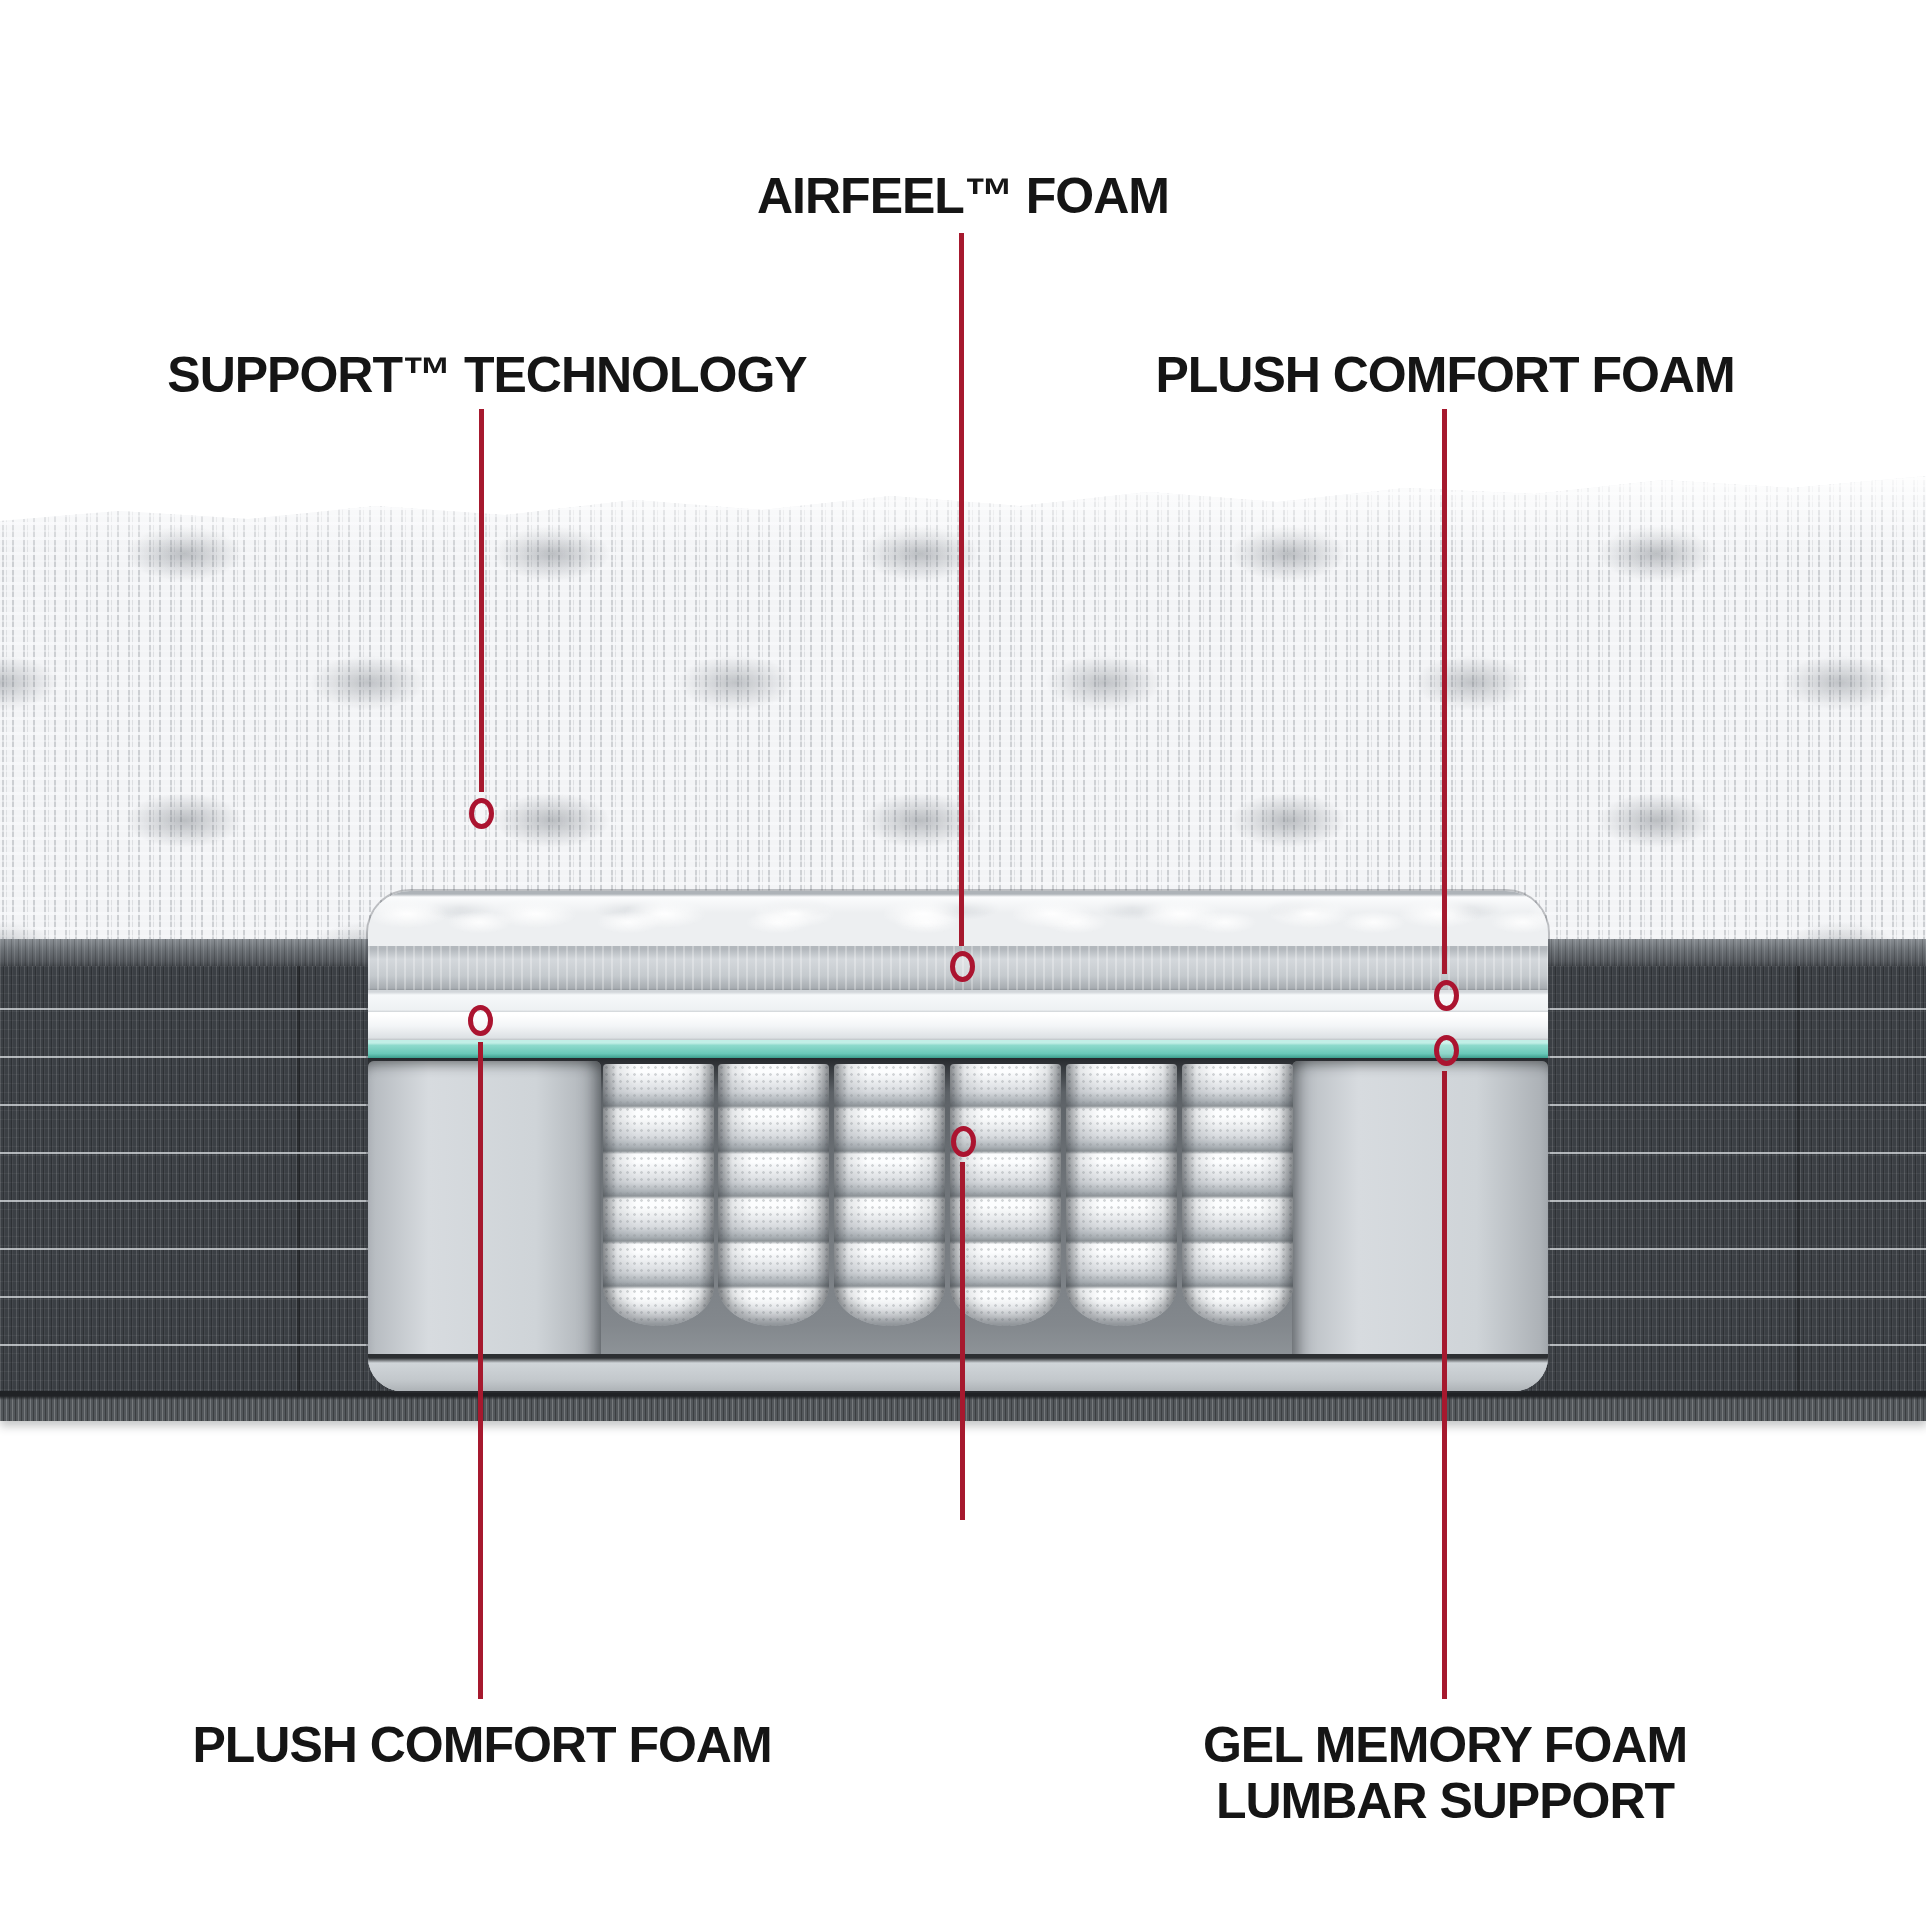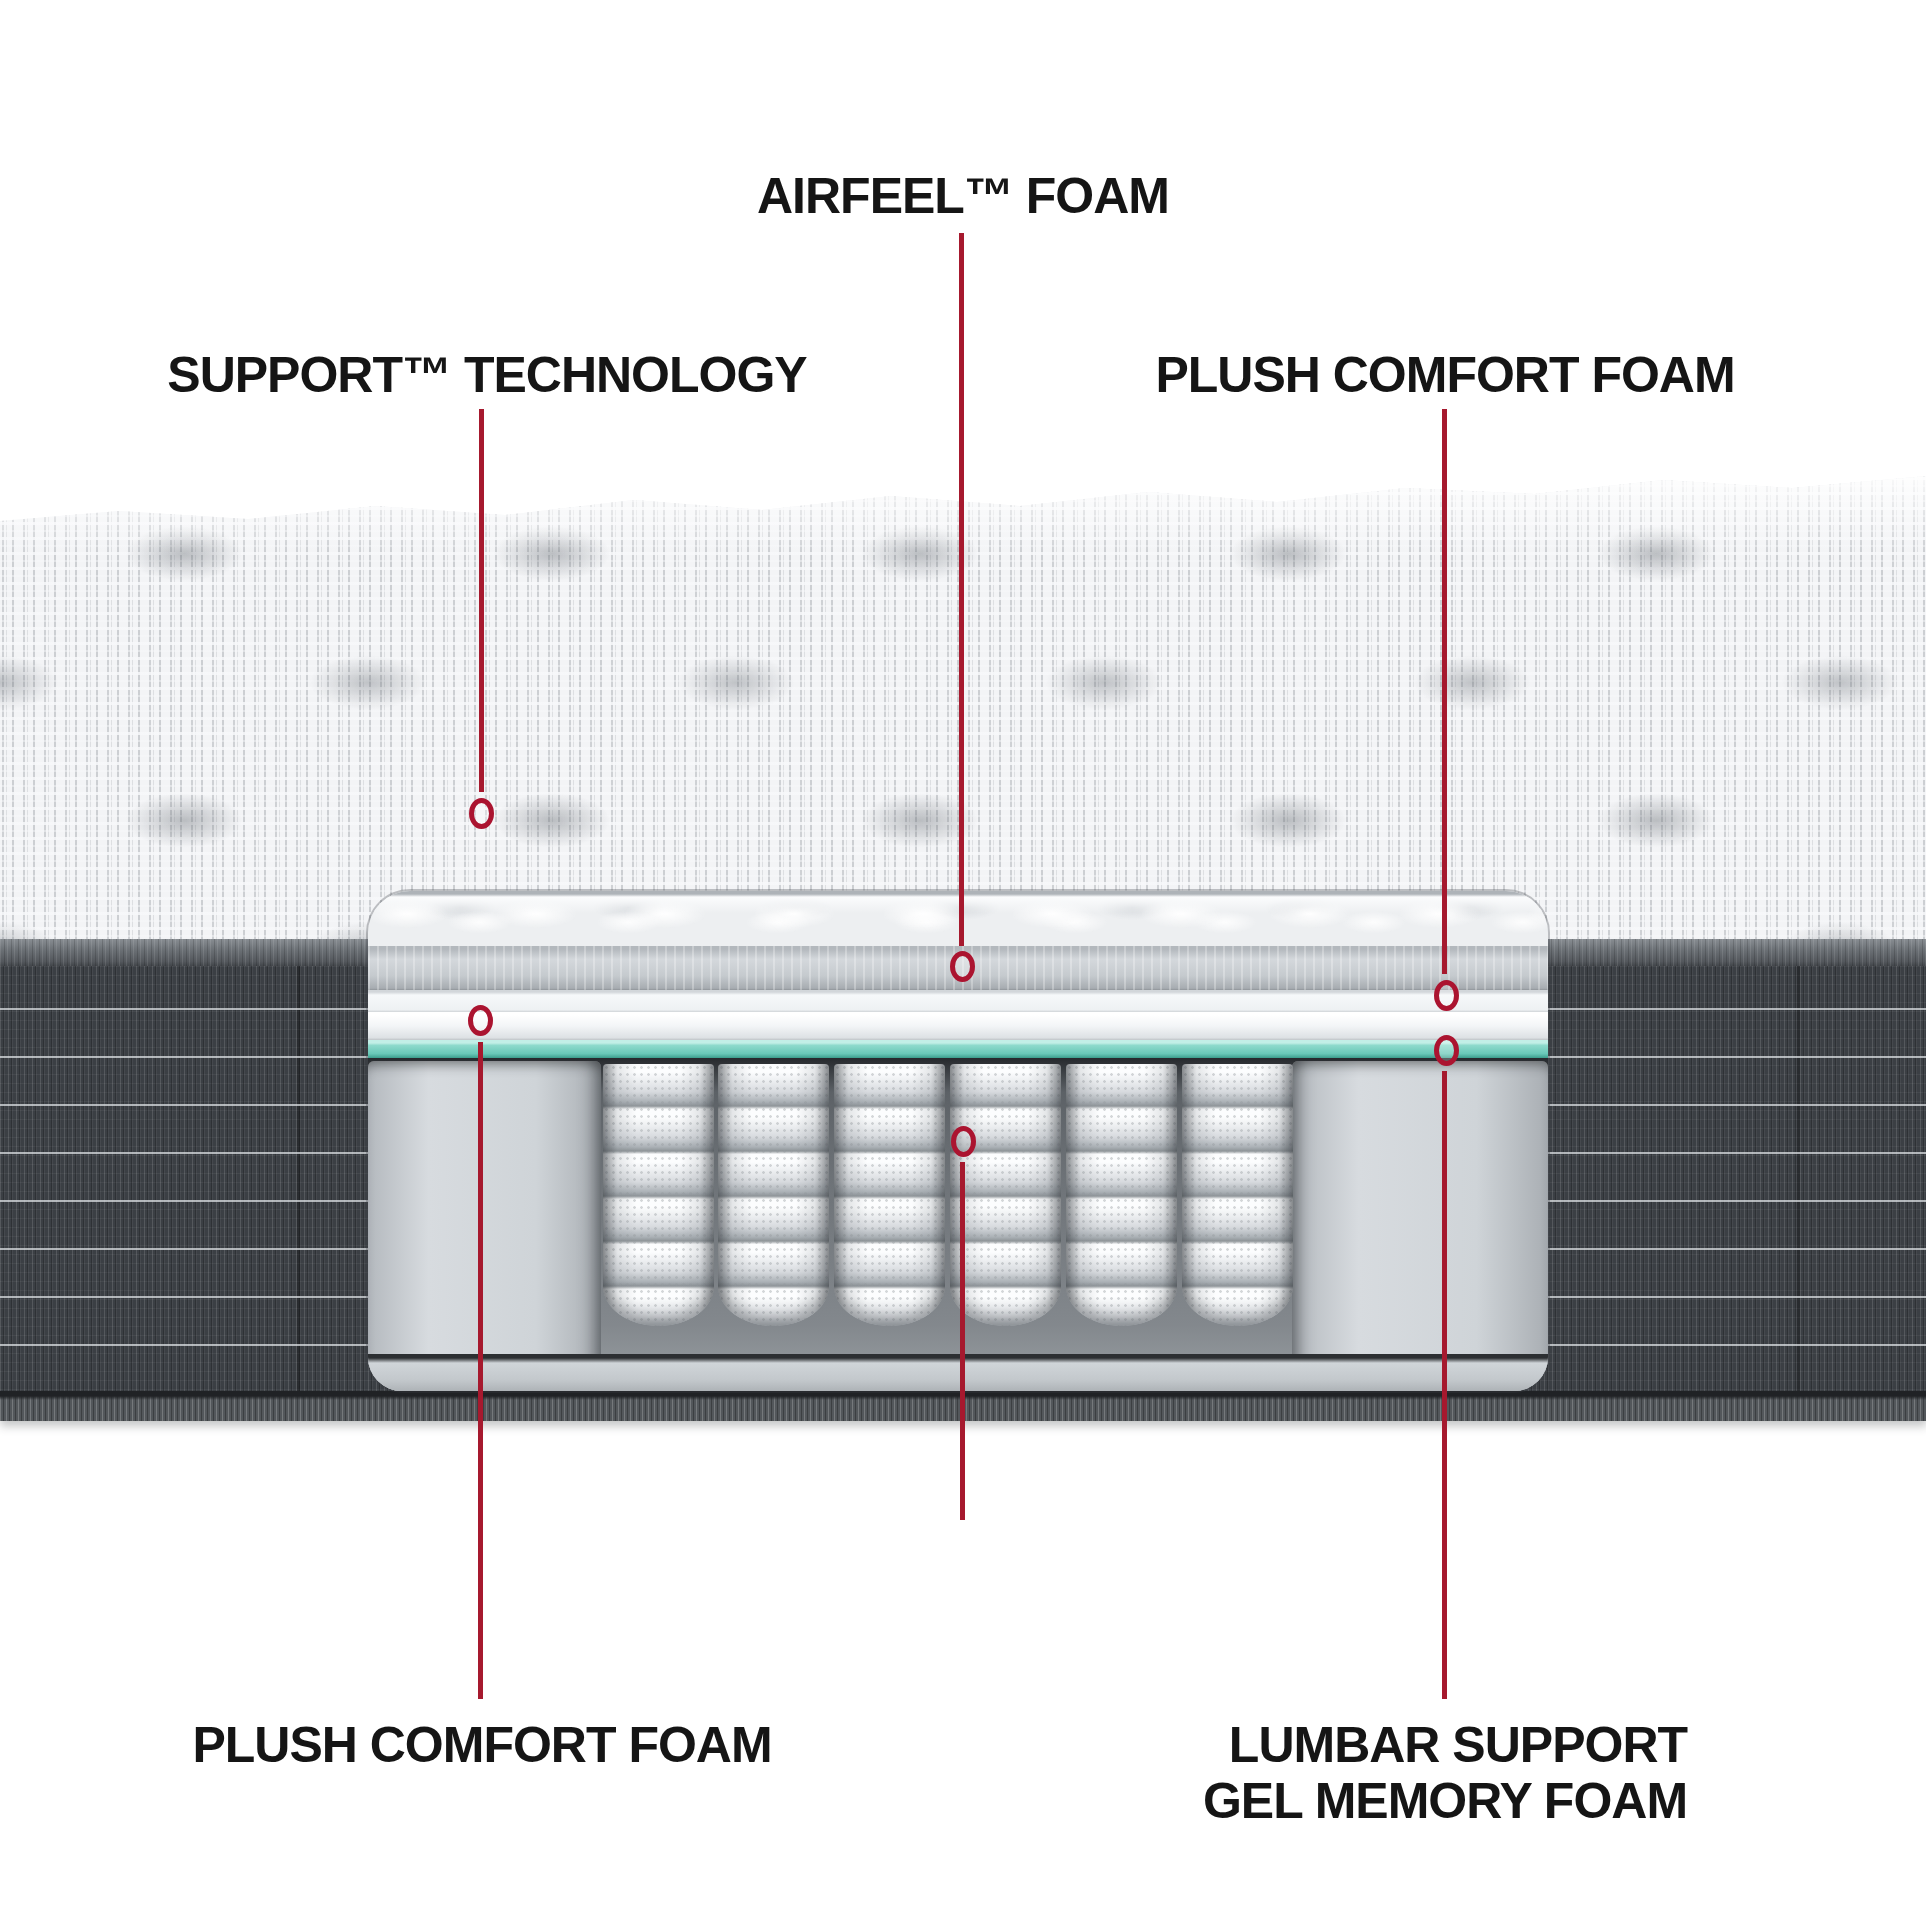--- a/index.html
+++ b/index.html
@@ -127,21 +127,21 @@
     top:463px;height:37px;
     background:linear-gradient(180deg,#2c2f32 0 4px,#d0d5d9 9px,#c3c8cc 70%,#aeb3b7 100%);
   }
 
   
   .vline{position:absolute;width:5px;background:#a6192e;}
   .ring{position:absolute;width:15px;height:21px;border:5px solid #ab1430;border-radius:50%;background:rgba(255,255,255,.25);}
   .lbl{
     position:absolute;transform:translateX(-50%);
     color:#151515;font-weight:700;font-size:50px;letter-spacing:-1px;
-    white-space:nowrap;text-align:right;line-height:56px;
+    white-space:nowrap;text-align:center;line-height:56px;
   }
 </style>
 </head>
 <body>
 
 <div class="stage">
 
   <div class="abs quilt"></div>
   <div class="abs tape"></div>
   <div class="abs side"></div>
@@ -181,18 +181,18 @@
   <div class="ring" style="left:951px;top:1126px"></div>
   <div class="vline" style="left:960px;top:1162px;height:358px"></div>
 
   <div class="ring" style="left:468px;top:1005px"></div>
   <div class="vline" style="left:478px;top:1042px;height:657px"></div>
   <div class="lbl" style="left:482px;top:1717px">PLUSH COMFORT FOAM</div>
 
   <div class="ring" style="left:1434px;top:1035px"></div>
   <div class="vline" style="left:1442px;top:1071px;height:628px"></div>
   <div class="lbl" style="left:1445px;top:1717px">
+    <span style="display:block">GEL MEMORY FOAM</span>
     <span style="display:block">LUMBAR SUPPORT</span>
-    <span style="display:block">GEL MEMORY FOAM</span>
   </div>
 
 </div>
 
 
 </body></html>

